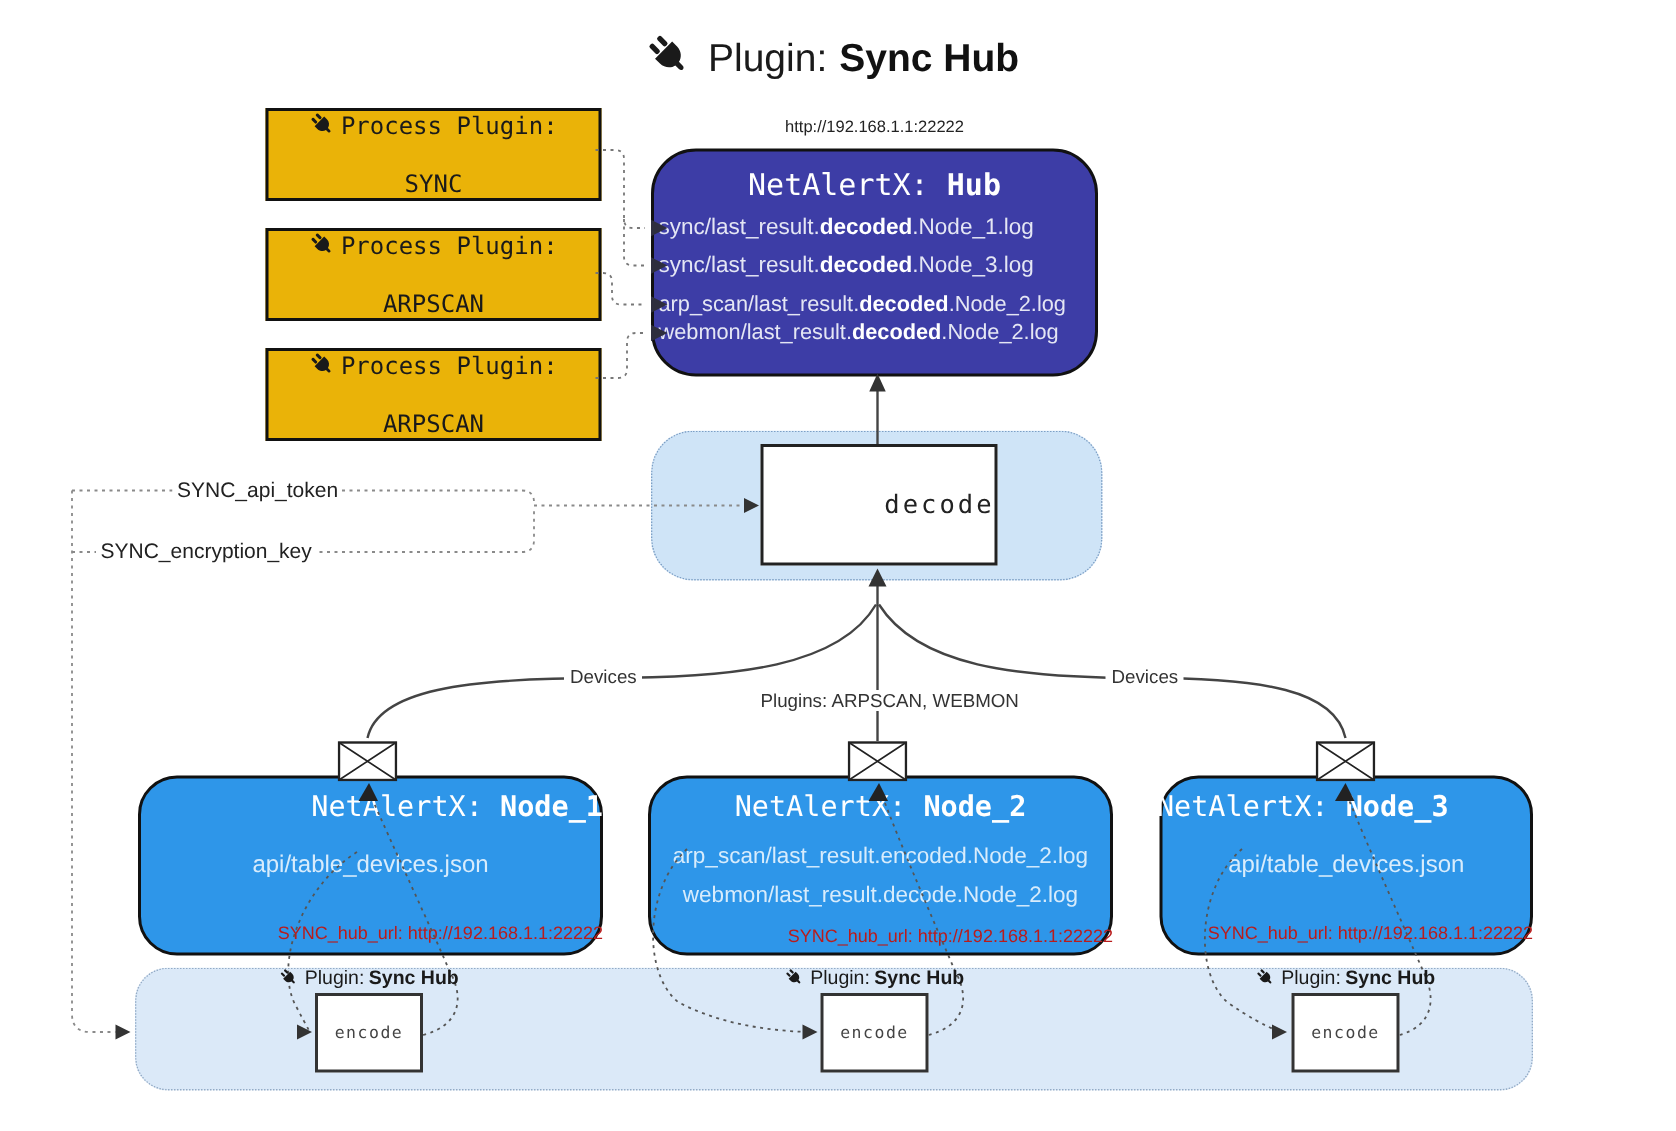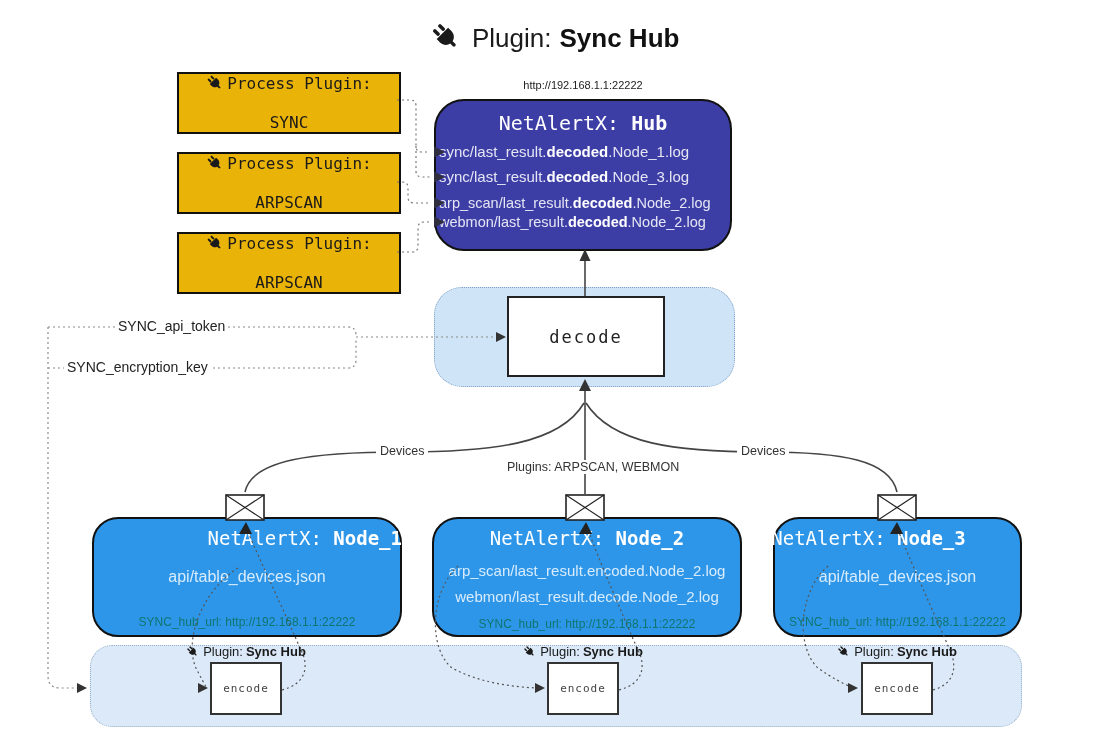--- a/index.html
+++ b/index.html
@@ -37,33 +37,33 @@
   .lg15{font-size:15px;}
   .lg14{font-size:14.5px;}
 
   
   .setlbl{background:#fff;font-size:14px;color:#222;padding:0 3px;white-space:nowrap;z-index:30;}
 
   
   .decode-panel{left:434px;top:287px;width:301px;height:100px;background:#cfe4f7;
                 border:1.5px dotted #7d9fc5;border-radius:28px;box-sizing:border-box;}
   .decode-box{left:507px;top:296px;width:158px;height:81px;background:#fff;border:2px solid #222;
-              box-sizing:border-box;display:flex;align-items:center;justify-content:center;z-index:12;}
+              box-sizing:border-box;display:flex;align-items:center;justify-content:flex-end;z-index:12;}
   .decode-box span{font-size:17px;letter-spacing:2px;color:#222;}
 
   
   .edgelbl{background:#fff;font-size:12.5px;color:#333;padding:0 4px;white-space:nowrap;z-index:30;}
 
   
   .node{top:517px;height:120px;background:#2e96e9;border:2px solid #111;border-radius:26px;
         box-sizing:border-box;}
   .node-title{top:527px;font-size:19px;color:#fff;z-index:15;white-space:nowrap;}
   .node-file{font-size:16px;color:#d8ecfc;z-index:15;white-space:nowrap;}
   .node-file.small{font-size:15px;}
-  .node-url{font-size:12px;color:#0f766e;z-index:15;white-space:nowrap;}
+  .node-url{font-size:12px;color:#b91c1c;z-index:15;white-space:nowrap;text-align:right;}
 
   
   .envelope{width:40px;height:27px;z-index:30;}
 
   
   .strip{left:90px;top:645px;width:932px;height:82px;background:#dbe9f8;
          border:1.5px dotted #93abc6;border-radius:22px;box-sizing:border-box;}
   .enc-label{top:644px;width:170px;display:flex;align-items:center;justify-content:center;gap:3px;
              font-size:13px;color:#1a1a1a;z-index:30;}
   .enc-label b{font-weight:bold;}

